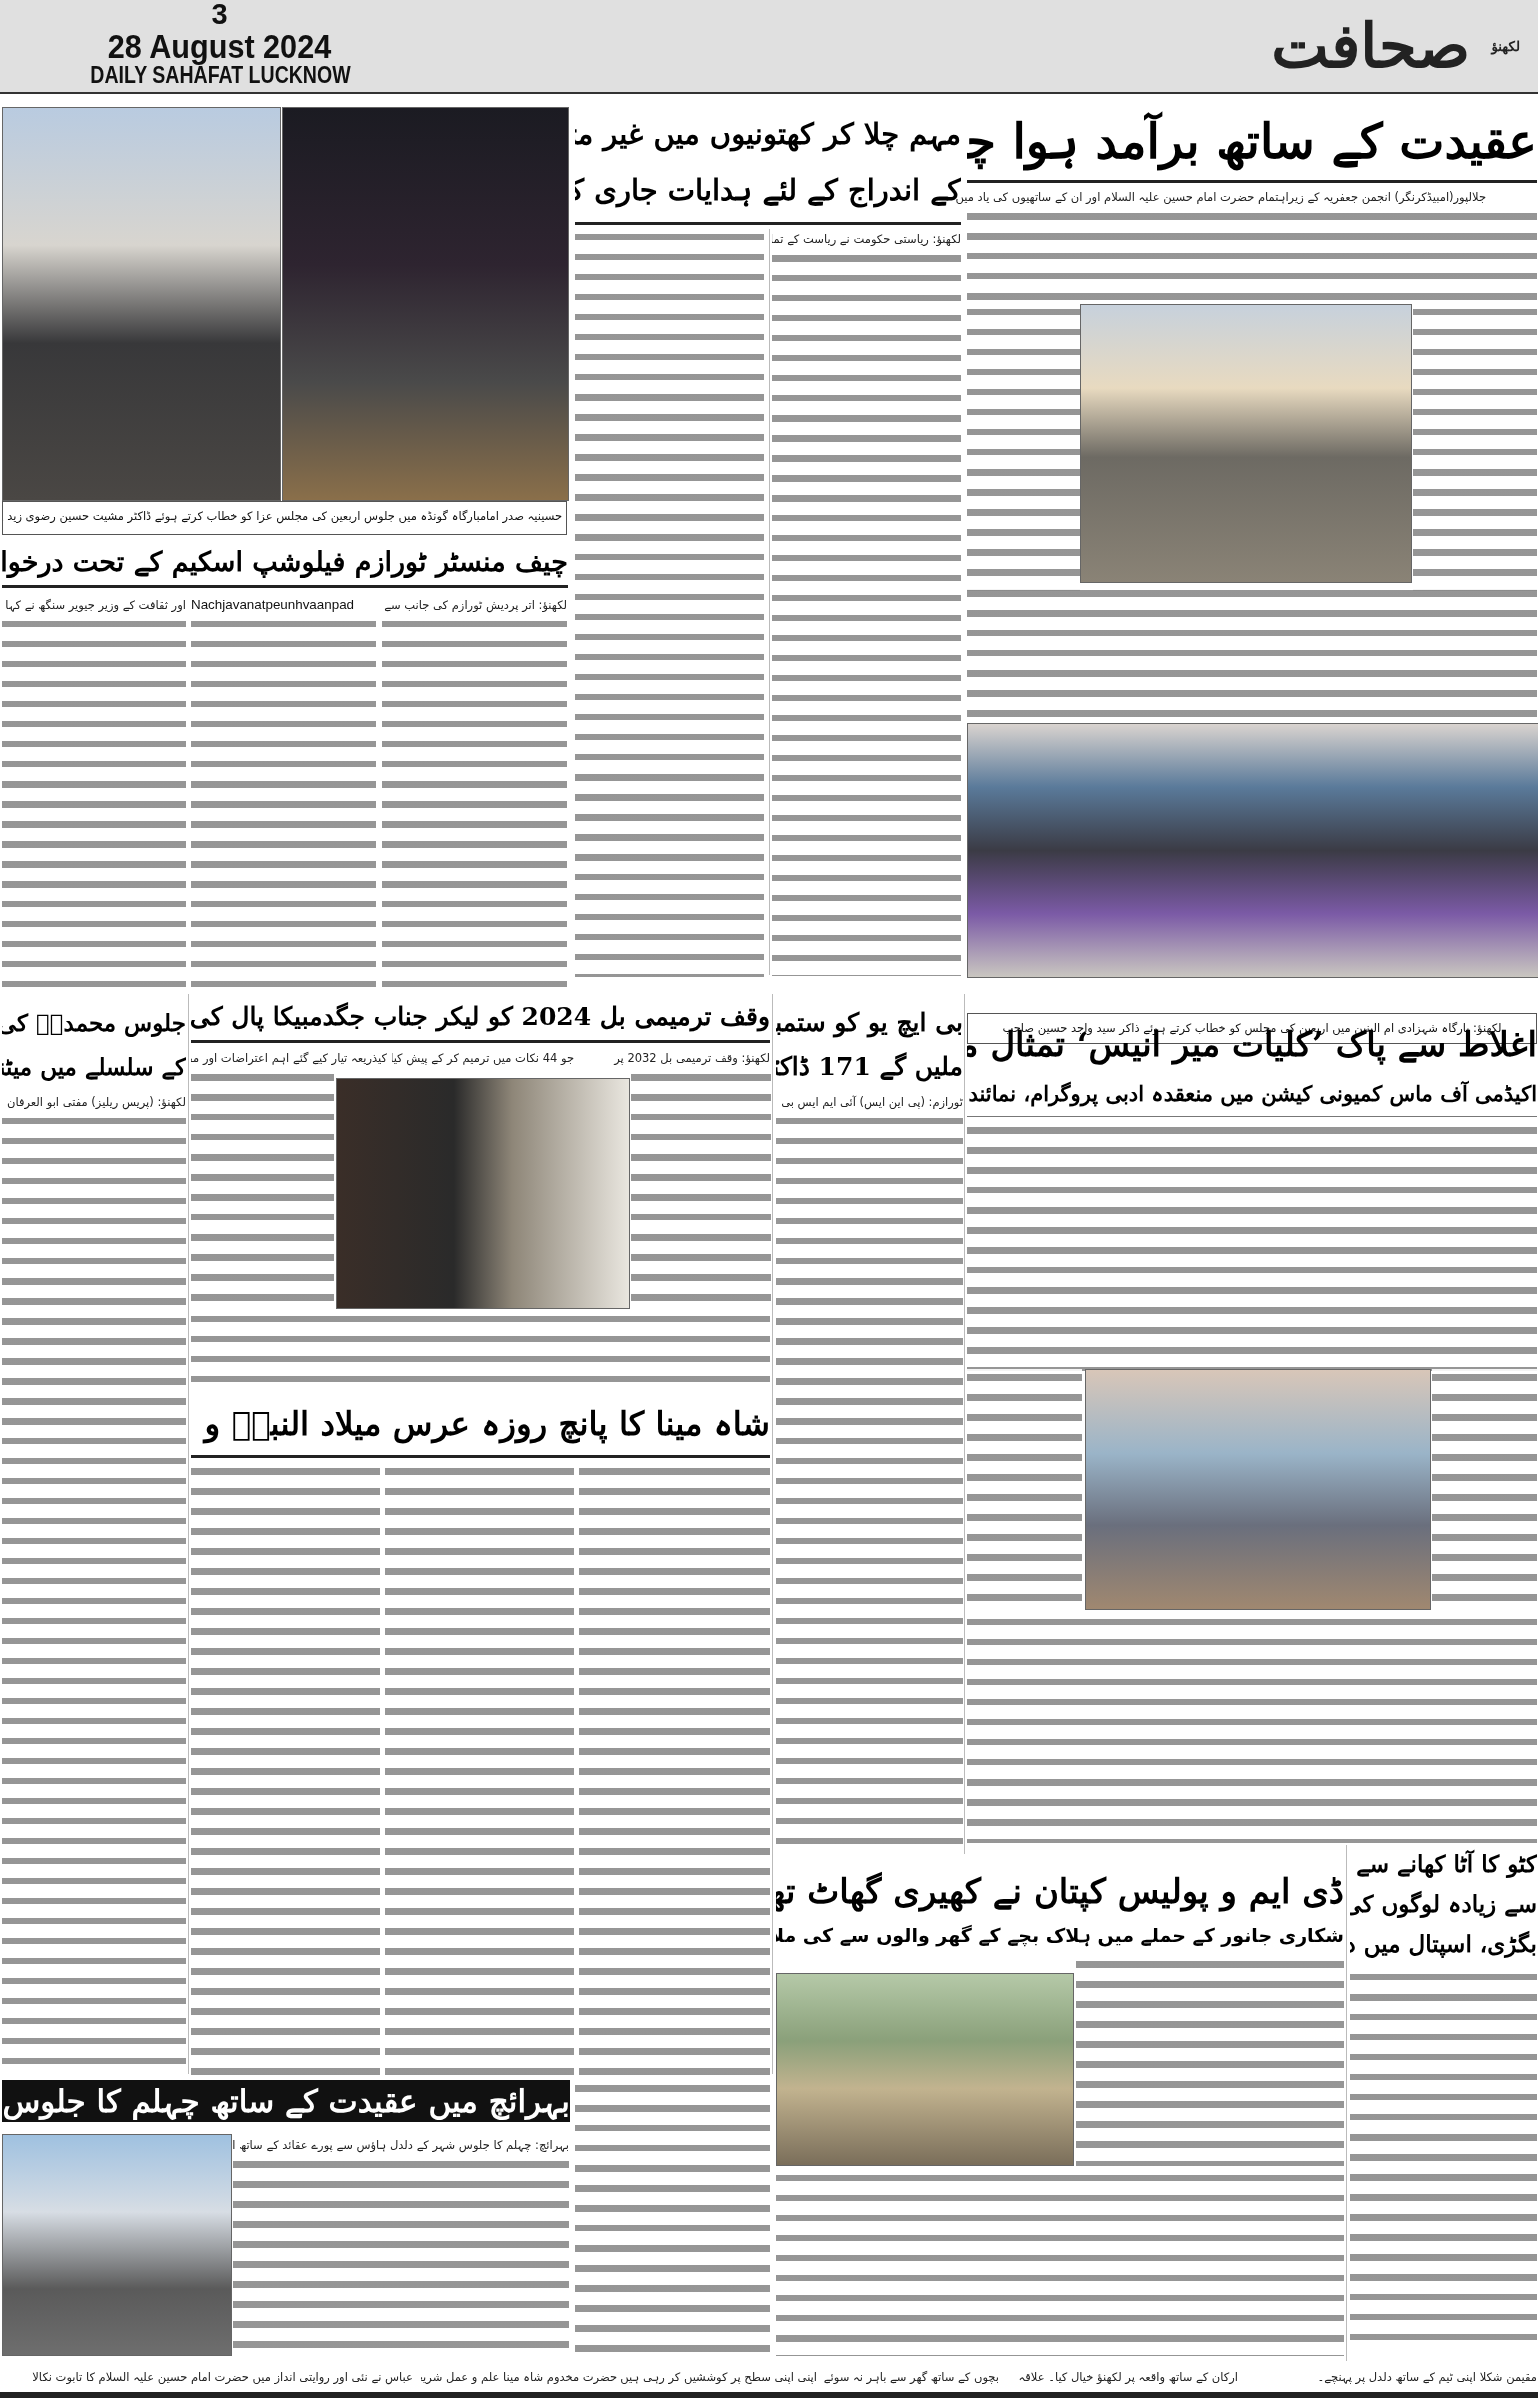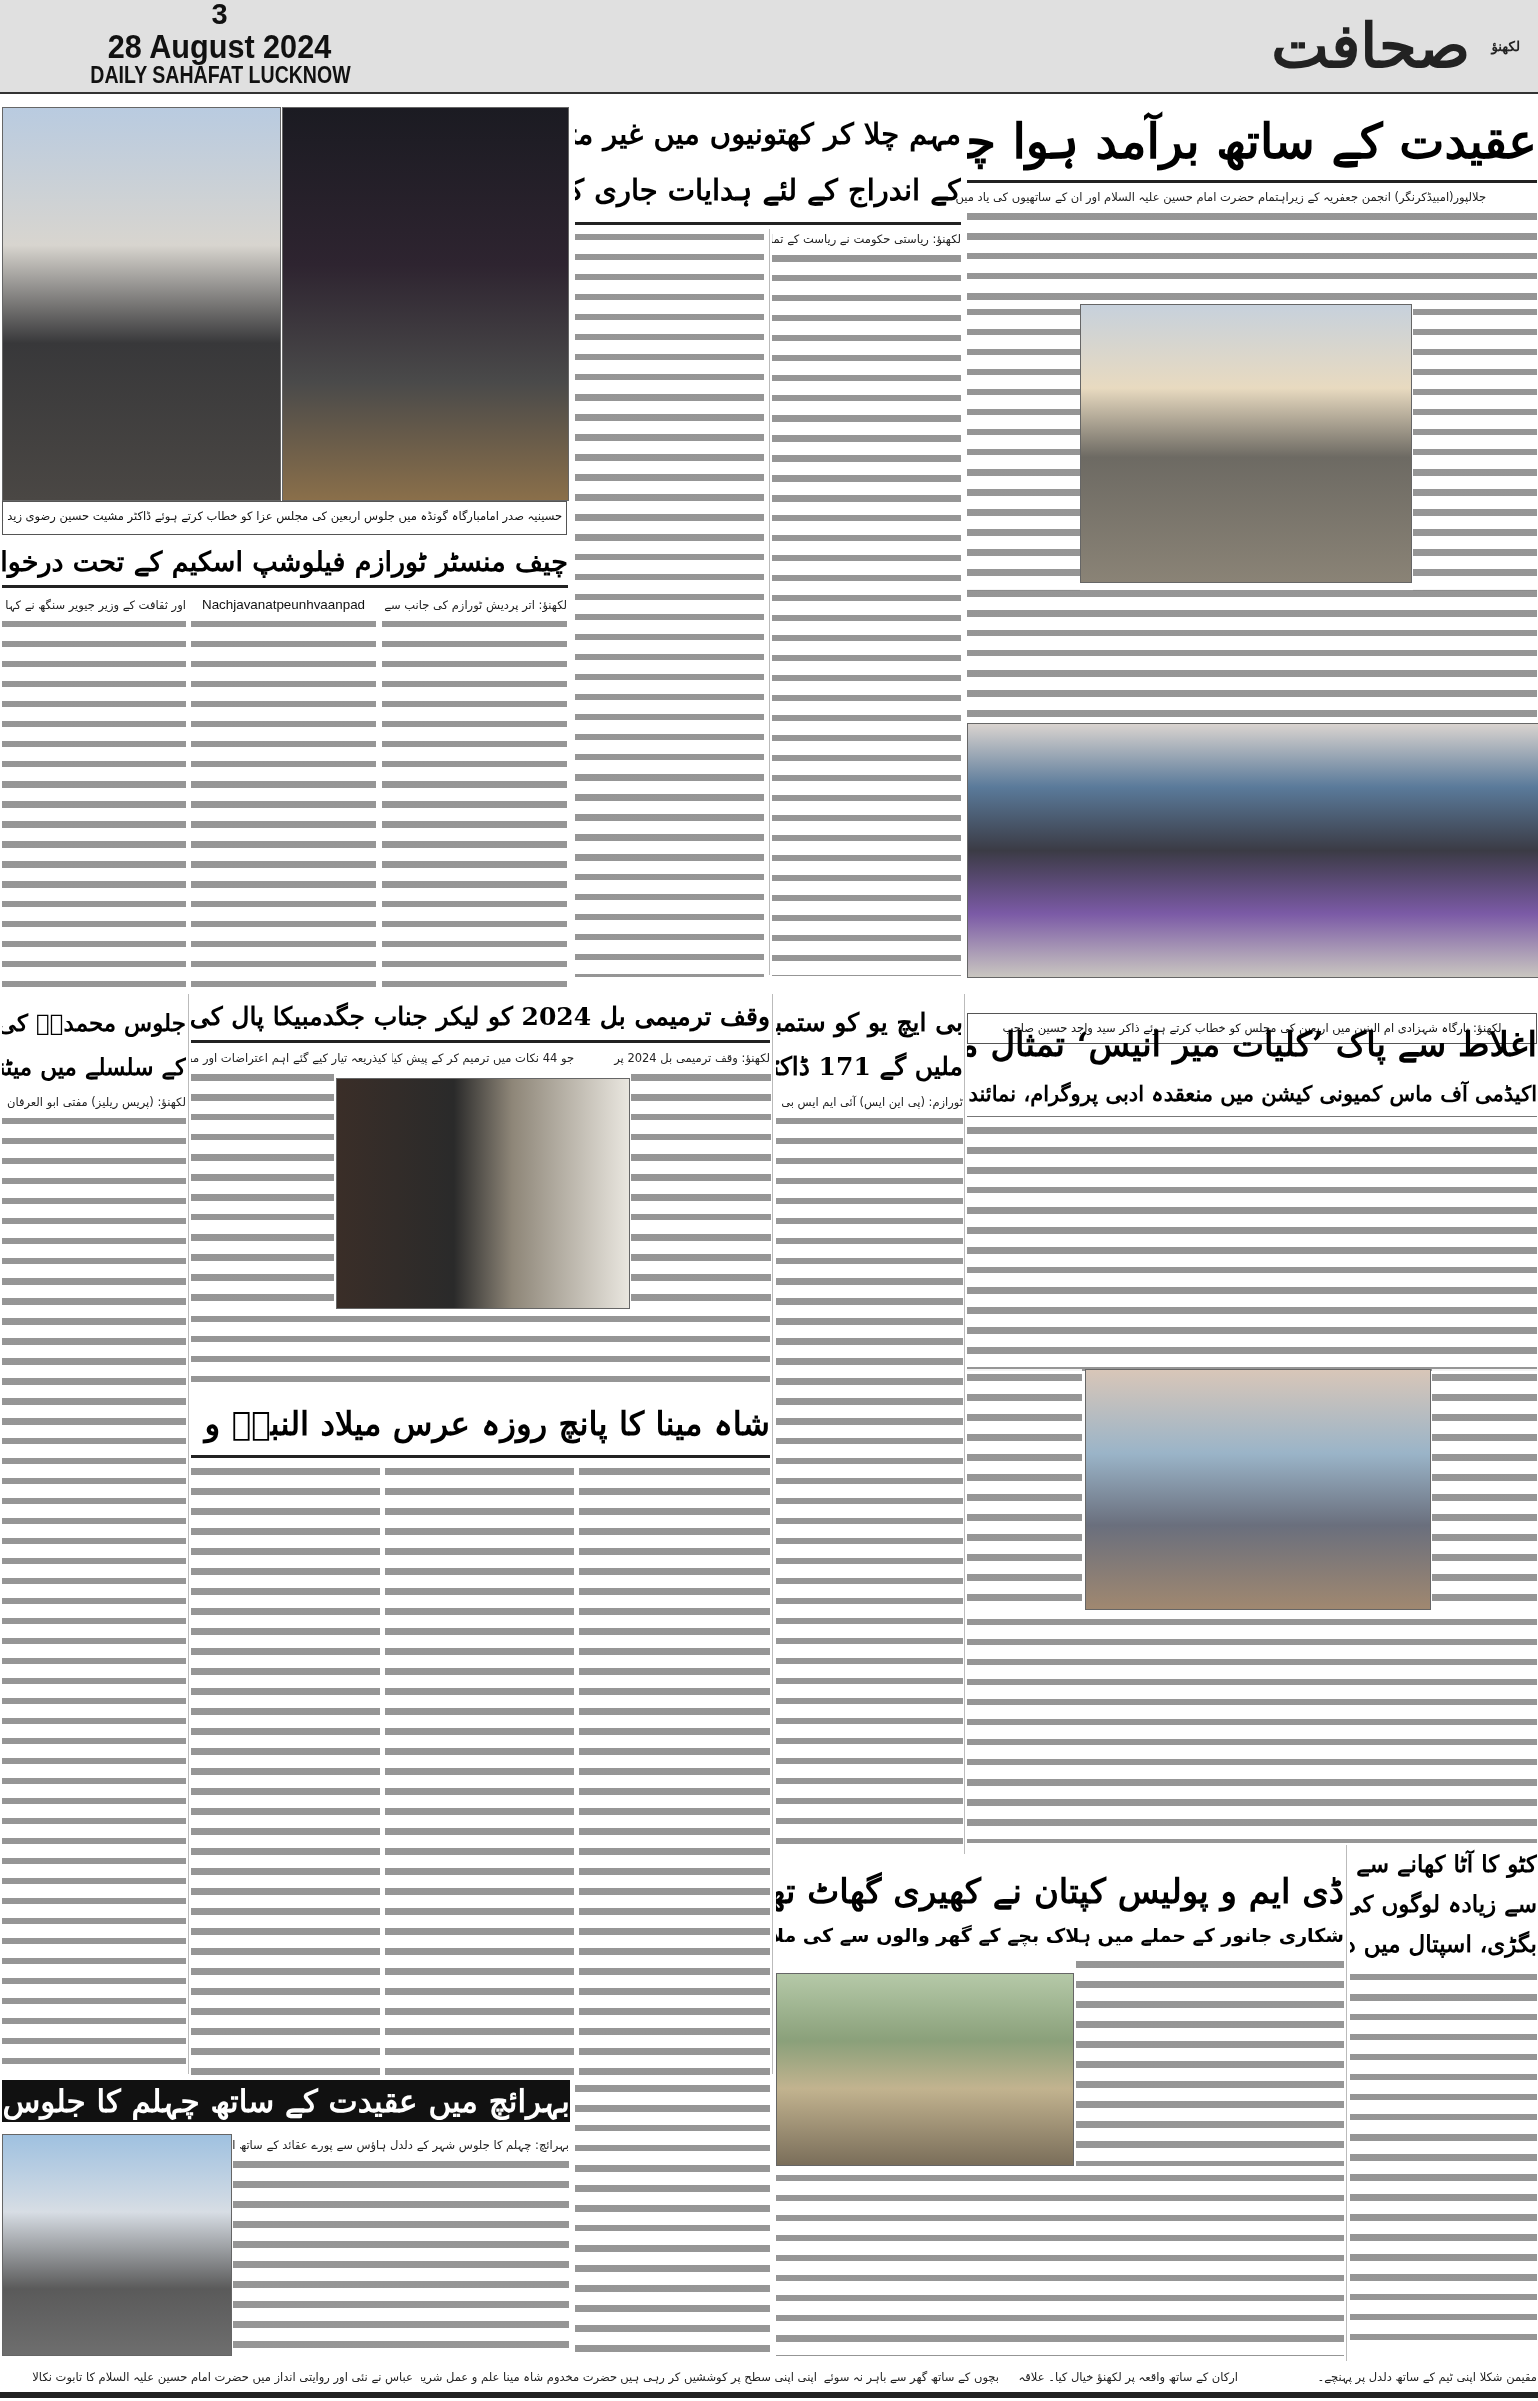--- a/index.html
+++ b/index.html
@@ -57,21 +57,21 @@
 <div class="abs body textcol" style="left:575px;top:229px;width:189px;height:748px;"></div>
 
 <div class="abs photo" style="left:1.9px;top:107px;width:277px;height:392px;background:linear-gradient(180deg,#b9cbe0 0%,#d8d5cf 35%,#38383a 60%,#4a4744 100%);"></div>
 <div class="abs photo" style="left:282px;top:107px;width:285px;height:392px;background:linear-gradient(180deg,#1b1b22 0%,#2e2430 40%,#4a4a4a 70%,#8a6f4a 100%);"></div>
 <div class="abs caption" style="left:1.9px;top:501px;width:565px;height:34px;">حسینیہ صدر امامبارگاہ گونڈہ میں جلوس اربعین کی مجلس عزا کو خطاب کرتے ہوئے ڈاکٹر مشیت حسین رضوی زید پوری و ماتم کرتے عزاداران</div>
 
 <div class="abs head" style="left:1.9px;top:541px;width:566px;height:42px;font-size:27px;line-height:42px;">چیف منسٹر ٹورازم فیلوشپ اسکیم کے تحت درخواست دینے کی آخری تاریخ 31 اگست</div>
 <div class="abs rule" style="left:1.9px;top:585px;width:566px;"></div>
 <div class="abs body lead rtl" style="left:382px;top:595px;width:185px;height:20px;">لکھنؤ: اتر پردیش ٹورازم کی جانب سے شروع کیے گئے چیف منسٹر ٹورازم فیلوشپ</div>
 <div class="abs body textcol" style="left:382px;top:616px;width:185px;height:373px;"></div>
-<div class="abs" style="left:191px;top:595px;width:185px;height:20px;font-family:'Liberation Sans',sans-serif;font-size:13.4px;line-height:20px;text-align:center;">Nachjavanatpeunhvaanpad</div>
+<div class="abs" style="left:191px;top:595px;width:185px;height:20px;font-family:'Liberation Sans',sans-serif;font-size:13.4px;line-height:20px;text-align:left;">Nachjavanatpeunhvaanpad</div>
 <div class="abs body textcol" style="left:191px;top:616px;width:185px;height:373px;"></div>
 <div class="abs body lead rtl" style="left:1.9px;top:595px;width:184px;height:20px;">اور ثقافت کے وزیر جیویر سنگھ نے کہا کہ فیلوشپ پروگرام کا بنیادی مقصد محققین کو محکمہ</div>
 <div class="abs body textcol" style="left:1.9px;top:616px;width:184px;height:373px;"></div>
 
 <div class="abs head" style="left:776px;top:1002px;width:187px;height:42px;font-size:25px;line-height:42px;">بی ایچ یو کو ستمبر میں</div>
 <div class="abs head" style="left:776px;top:1046px;width:187px;height:42px;font-size:25px;line-height:42px;">ملیں گے 171 ڈاکٹر</div>
 <div class="abs body lead rtl" style="left:776px;top:1092px;width:187px;height:20px;">ٹورازم: (پی این ایس) آئی ایم ایس بی</div>
 <div class="abs body textcol" style="left:776px;top:1113px;width:187px;height:736px;"></div>
 <div class="abs vrule" style="left:964px;top:994px;height:860px;"></div>
 
@@ -85,21 +85,21 @@
 <div class="abs body textcol" style="left:967px;top:1614px;width:570px;height:229px;"></div>
 
 <div class="abs head" style="left:1.9px;top:1002px;width:184px;height:42px;font-size:23px;line-height:42px;">جلوس محمدیؐ کی تیاریوں</div>
 <div class="abs head" style="left:1.9px;top:1046px;width:184px;height:42px;font-size:23px;line-height:42px;">کے سلسلے میں میٹنگ</div>
 <div class="abs body lead rtl" style="left:1.9px;top:1092px;width:184px;height:20px;">لکھنؤ: (پریس ریلیز) مفتی ابو العرفان</div>
 <div class="abs body textcol" style="left:1.9px;top:1113px;width:184px;height:956px;"></div>
 <div class="abs vrule" style="left:188px;top:994px;height:1080px;"></div>
 
 <div class="abs head" style="left:191px;top:996px;width:579px;height:42px;font-size:25px;line-height:42px;">وقف ترمیمی بل 2024 کو لیکر جناب جگدمبیکا پال کی مولانا سیف عباس سے ملاقات</div>
 <div class="abs rule" style="left:191px;top:1040px;width:579px;"></div>
-<div class="abs body lead rtl" style="left:579px;top:1048px;width:191px;height:20px;">لکھنؤ: وقف ترمیمی بل 2024 پر</div>
+<div class="abs body lead rtl" style="left:579px;top:1048px;width:191px;height:20px;">لکھنؤ: وقف ترمیمی بل 2032 پر</div>
 <div class="abs body lead rtl" style="left:392px;top:1048px;width:182px;height:20px;">جو 44 نکات میں ترمیم کر کے پیش کیا گیا ہے</div>
 <div class="abs body lead rtl" style="left:191px;top:1048px;width:196px;height:20px;">کیذریعہ تیار کیے گئے اہم اعتراضات اور مفید</div>
 <div class="abs body textcol" style="left:631px;top:1069px;width:140px;height:239px;"></div>
 <div class="abs body textcol" style="left:191px;top:1069px;width:143px;height:239px;"></div>
 <div class="abs photo" style="left:336px;top:1078px;width:292px;height:229px;background:linear-gradient(90deg,#3a2e28 0%,#2a2a2a 40%,#8e8678 60%,#e9e6df 100%);"></div>
 <div class="abs body textcol" style="left:191px;top:1311px;width:579px;height:80px;"></div>
 
 <div class="abs head" style="left:191px;top:1396px;width:579px;height:55px;font-size:32.5px;line-height:55px;">شاہ مینا کا پانچ روزہ عرس میلاد النبیؐ و نعتیہ مشاعرہ سے آغاز</div>
 <div class="abs rule" style="left:191px;top:1455px;width:579px;"></div>
 <div class="abs body textcol" style="left:579px;top:1463px;width:191px;height:612px;"></div>

